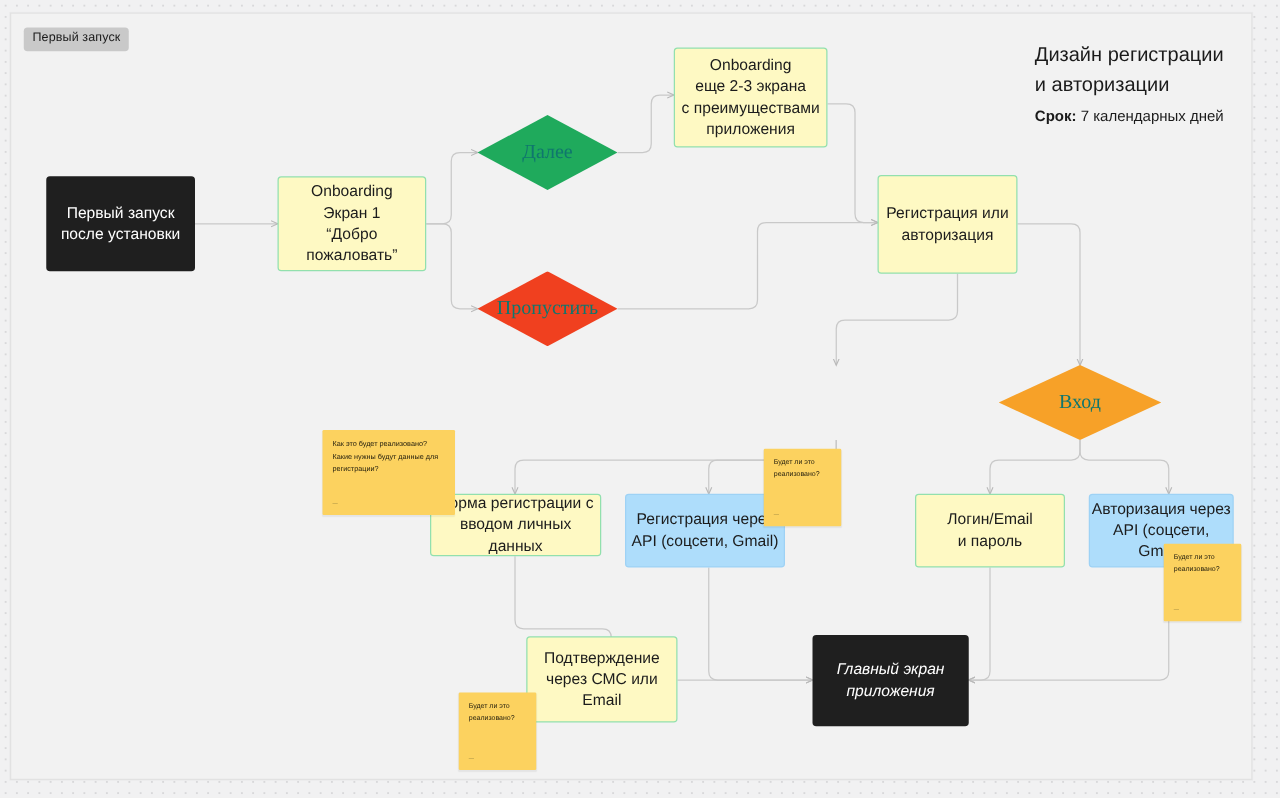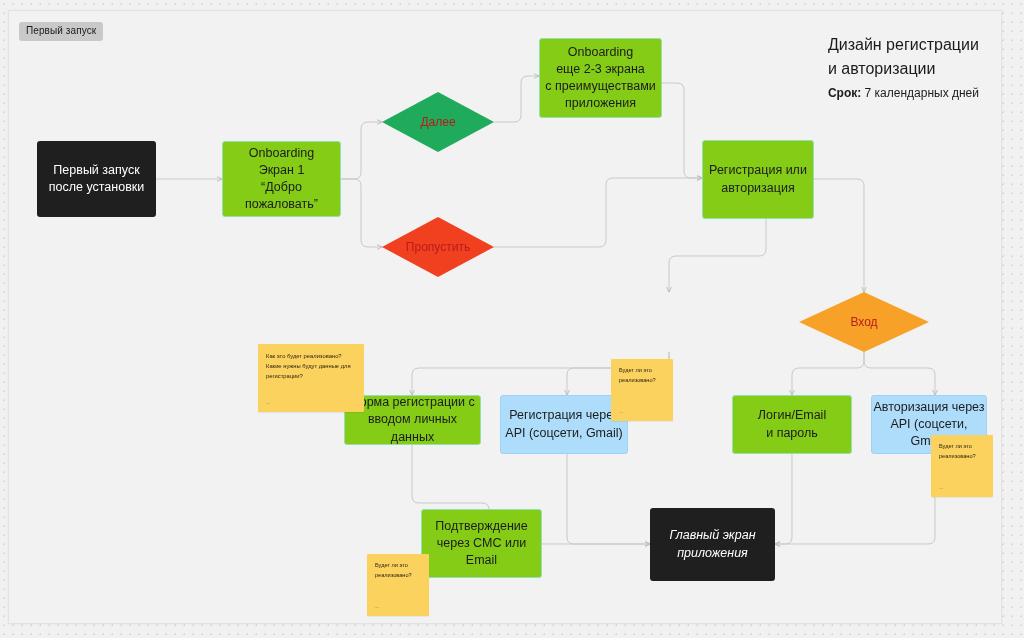--- a/index.html
+++ b/index.html
@@ -79,35 +79,36 @@
   }
   .box {
     border-radius: 3px;
   }
   .box.dark {
     background: #1f1f1f;
     color: #ffffff;
     font-size: 12.5px;
   }
   .box.mint {
-    background: #84cc16;
+    background: #fef9c3;
     color: #1c1c1c;
     font-size: 12.5px;
     border: 1px solid #92e0ae;
   }
   .box.blue {
     background: #aeddfb;
     color: #1c1c1c;
     font-size: 12.5px;
     border: 1px solid #9ed2f5;
   }
   
   .diamond {
-    color: #b91c1c;
-    font-size: 12px;
+    color: #0f766e;
+    font-size: 16px;
+    font-family: Liberation Serif, serif;
   }
   .diamond .shape {
     position: absolute;
     inset: 0;
     clip-path: polygon(50% 0%, 100% 50%, 50% 100%, 0% 50%);
   }
   .diamond .label {
     position: relative;
     z-index: 2;
   }

